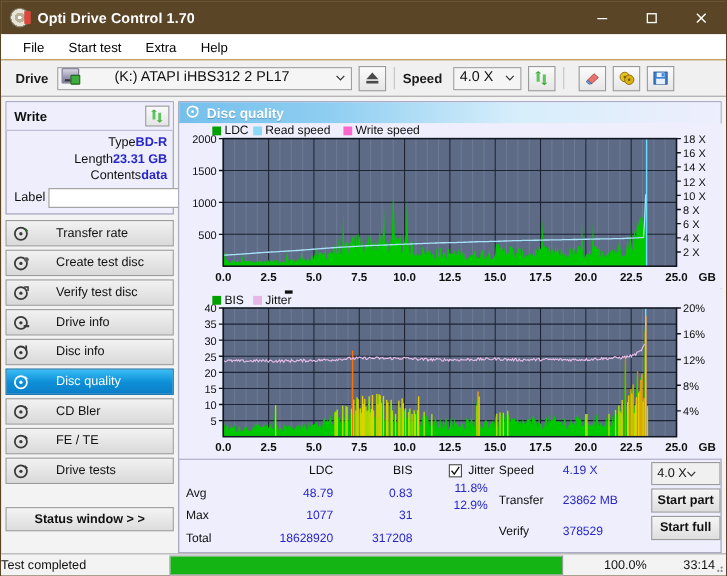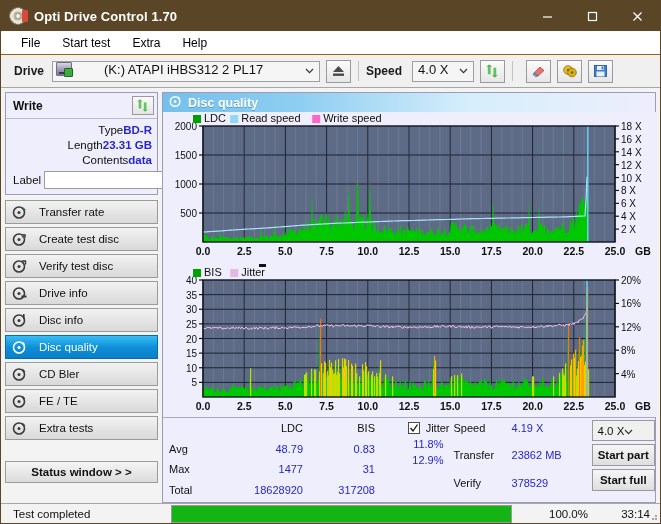--- a/index.html
+++ b/index.html
@@ -110,21 +110,21 @@
     flex:1; height:18px; background:#ffffff; border:1px solid #9c9c9c;
   }
   .cd-btn {
     width:21px;height:19px;background:linear-gradient(#fafafa,#e2e2e2);
     border:1px solid #9a9a9a;display:flex;align-items:center;justify-content:center;
   }
   .navlist { margin-top:5px; display:flex; flex-direction:column; gap:3px; }
   .nav-item {
     height:24px; display:flex; align-items:center; padding-left:6px;
     background:linear-gradient(#f2f2f2,#d9d9d9); border:1px solid #9b9b9b;
-    font-size:11.5px; color:#111; gap:12px;
+    font-size:11.5px; color:#111; gap:24px;
   }
   .nav-item.active {
     background:linear-gradient(#39bdf4,#0e8fd8 52%,#0b7fc6);
     border:1px solid #0a6ca8; color:#ffffff;
   }
   .nav-ico { width:15px;height:15px; flex:0 0 auto; }
   .spacer { flex:1 1 auto; }
   .statusbtn {
     height:22px; margin-top:5px; margin-bottom:20px;
     background:linear-gradient(#f4f4f4,#dcdcdc); border:1px solid #9b9b9b;
@@ -167,21 +167,21 @@
   .sel-combo {
     height:21px; background:#f0f0f0; border:1px solid #9a9a9a;
     display:flex;align-items:center; padding-left:5px; position:relative;
     font-size:11.5px; color:#111;
   }
   
   .statusbar {
     height:20px; flex:0 0 auto; display:flex; align-items:center;
     border-top:1px solid #a8a8a8; background:#f3f3f3; font-size:11.5px;
   }
-  .sb-text { width:170px; padding-left:12px; color:#111; }
+  .sb-text { width:153px; padding-left:0; color:#111; }
   .sb-prog { flex:1 1 auto; height:18px; border:1px solid #9a9a9a; background:#ffffff; margin-right:2px; position:relative;}
   .sb-prog .fill { position:absolute; left:0;top:0;bottom:0; background:#14b414; }
   .sb-pct { width:74px; text-align:right; padding-left:5px; color:#111;}
   .sb-time { width:72px; text-align:right; padding-right:10px; color:#111; }
   .grip { position:absolute; right:2px; bottom:2px; width:10px;height:10px; }
 </style>
 </head>
 <body>
 
 <div class="window">
@@ -401,21 +401,21 @@
           <span>FE / TE</span>
         </div>
         <div class="nav-item">
           <span class="nav-ico">
             <svg width="15" height="15" viewBox="0 0 15 15">
                 <circle cx="7" cy="7.5" r="5.5" fill="none" stroke="#3a3a3a" stroke-width="1.6"></circle>
                 <circle cx="7" cy="7.5" r="1.5" fill="#3a3a3a"></circle>
                 <path d="M10.5 1.5 L13.5 4.5 L11 5 Z" fill="#3a3a3a"></path>
               </svg>
           </span>
-          <span>Extra tests</span>
+          <span>Drive tests</span>
         </div>
       </div>
 
       <div class="spacer"></div>
       <div class="statusbtn">Status window &gt; &gt;</div>
     </div>
 
     <div class="right">
       <div class="panel-head">
         <span>
@@ -736,21 +736,21 @@
         <div class="statgrid">
           <div></div>
           <div class="r st-key">LDC</div>
           <div class="r st-key">BIS</div>
 
           <div class="st-key">Avg</div>
           <div class="r st-num">48.79</div>
           <div class="r st-num">0.83</div>
 
           <div class="st-key">Max</div>
-          <div class="r st-num">1477</div>
+          <div class="r st-num">1077</div>
           <div class="r st-num">31</div>
 
           <div class="st-key">Total</div>
           <div class="r st-num">18628920</div>
           <div class="r st-num">317208</div>
         </div>
 
         <div class="jitcol">
           <div class="jit-head">
             <span class="chk">

